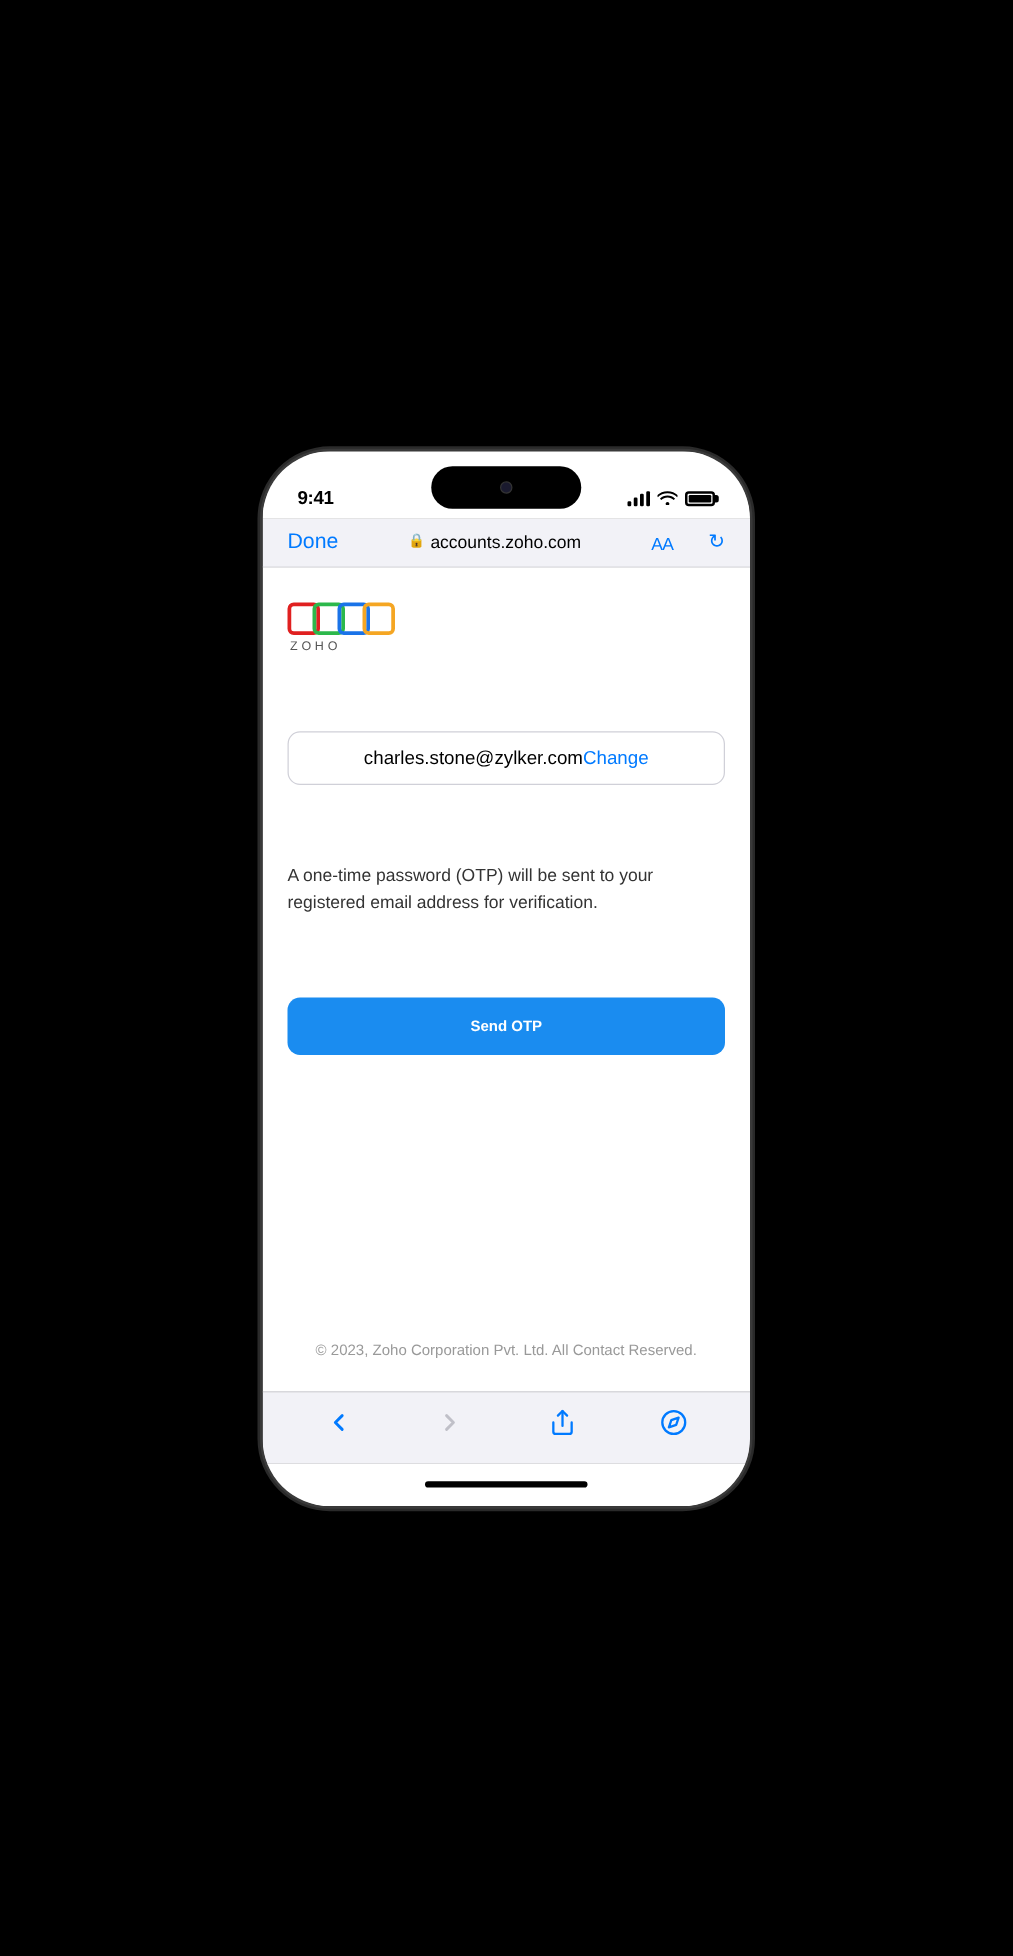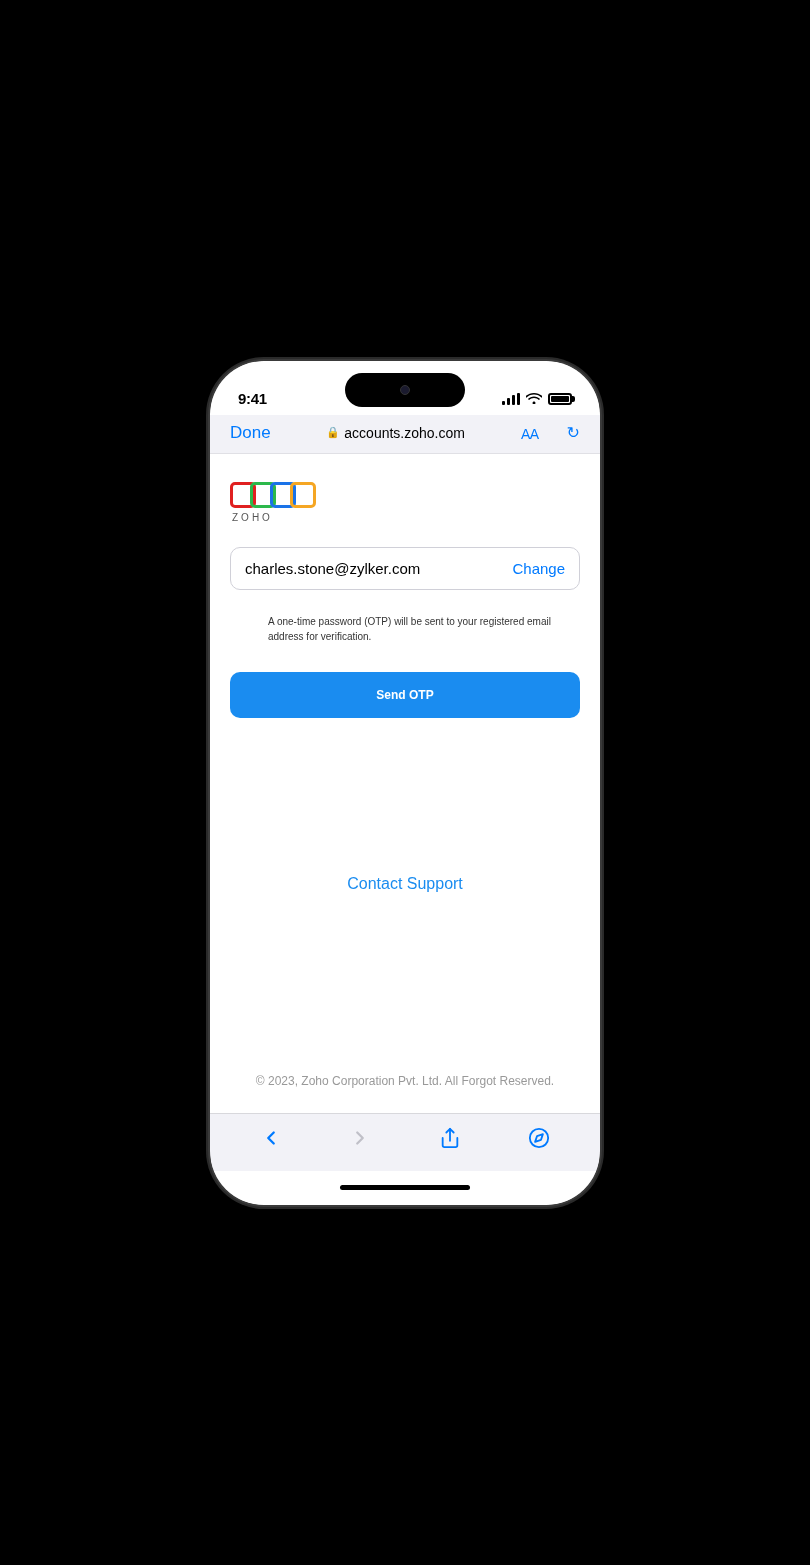--- a/index.html
+++ b/index.html
@@ -197,20 +197,21 @@
       overflow-y: auto;
       display: flex;
       flex-direction: column;
     }
 
     .page-body {
       flex: 1;
       padding: 28px 20px 20px;
       display: flex;
       flex-direction: column;
+      gap: 38px;
     }
 
     
     .zoho-logo {
       margin-bottom: 24px;
     }
 
     .zoho-squares {
       display: flex;
       gap: 0;
@@ -239,21 +240,21 @@
       margin-left: 2px;
     }
 
     
     .email-field-row {
       border: 1px solid #d0d0d8;
       border-radius: 10px;
       padding: 12px 14px;
       display: flex;
       align-items: center;
-      justify-content: space-between;
+      justify-content: center;
       margin-bottom: 24px;
       background: #fff;
     }
 
     .email-value {
       font-size: 15px;
       color: #000;
     }
 
     .change-btn {
@@ -265,25 +266,24 @@
 
     
     .forgot-title {
       font-size: 22px;
       font-weight: 700;
       color: #000;
       margin-bottom: 14px;
     }
 
     .forgot-description {
-      font-size: 10px;
+      font-size: 14px;
       color: #333;
       line-height: 1.5;
       margin-bottom: 28px;
-      margin-left: 38px;
     }
 
     
     .send-otp-btn {
       width: 100%;
       background: #1a8cf0;
       color: #fff;
       border: none;
       border-radius: 10px;
       padding: 16px;
@@ -431,30 +431,27 @@
           <span class="change-btn">Change</span>
         </div>
 
 
         <p class="forgot-description">A one-time password (OTP) will be sent to your registered email address for verification.</p>
 
         <button class="send-otp-btn">Send OTP</button>
 
         <div class="spacer"></div>
 
-        <div class="contact-support">
-          <a class="contact-support-link">Contact Support</a>
-        </div>
 
         <div style="flex:1;"></div>
 
       </div>
 
       <div class="page-footer">
-        <span class="footer-text">© 2023, Zoho Corporation Pvt. Ltd. All Forgot Reserved.</span>
+        <span class="footer-text">© 2023, Zoho Corporation Pvt. Ltd. All Contact Reserved.</span>
       </div>
     </div>
 
     <div class="browser-toolbar">
       <div class="toolbar-btn">
         <svg viewBox="0 0 24 24" fill="none" stroke="#007aff" stroke-width="2.5" stroke-linecap="round" stroke-linejoin="round">
           <polyline points="15 18 9 12 15 6"></polyline>
         </svg>
       </div>
       <div class="toolbar-btn">

